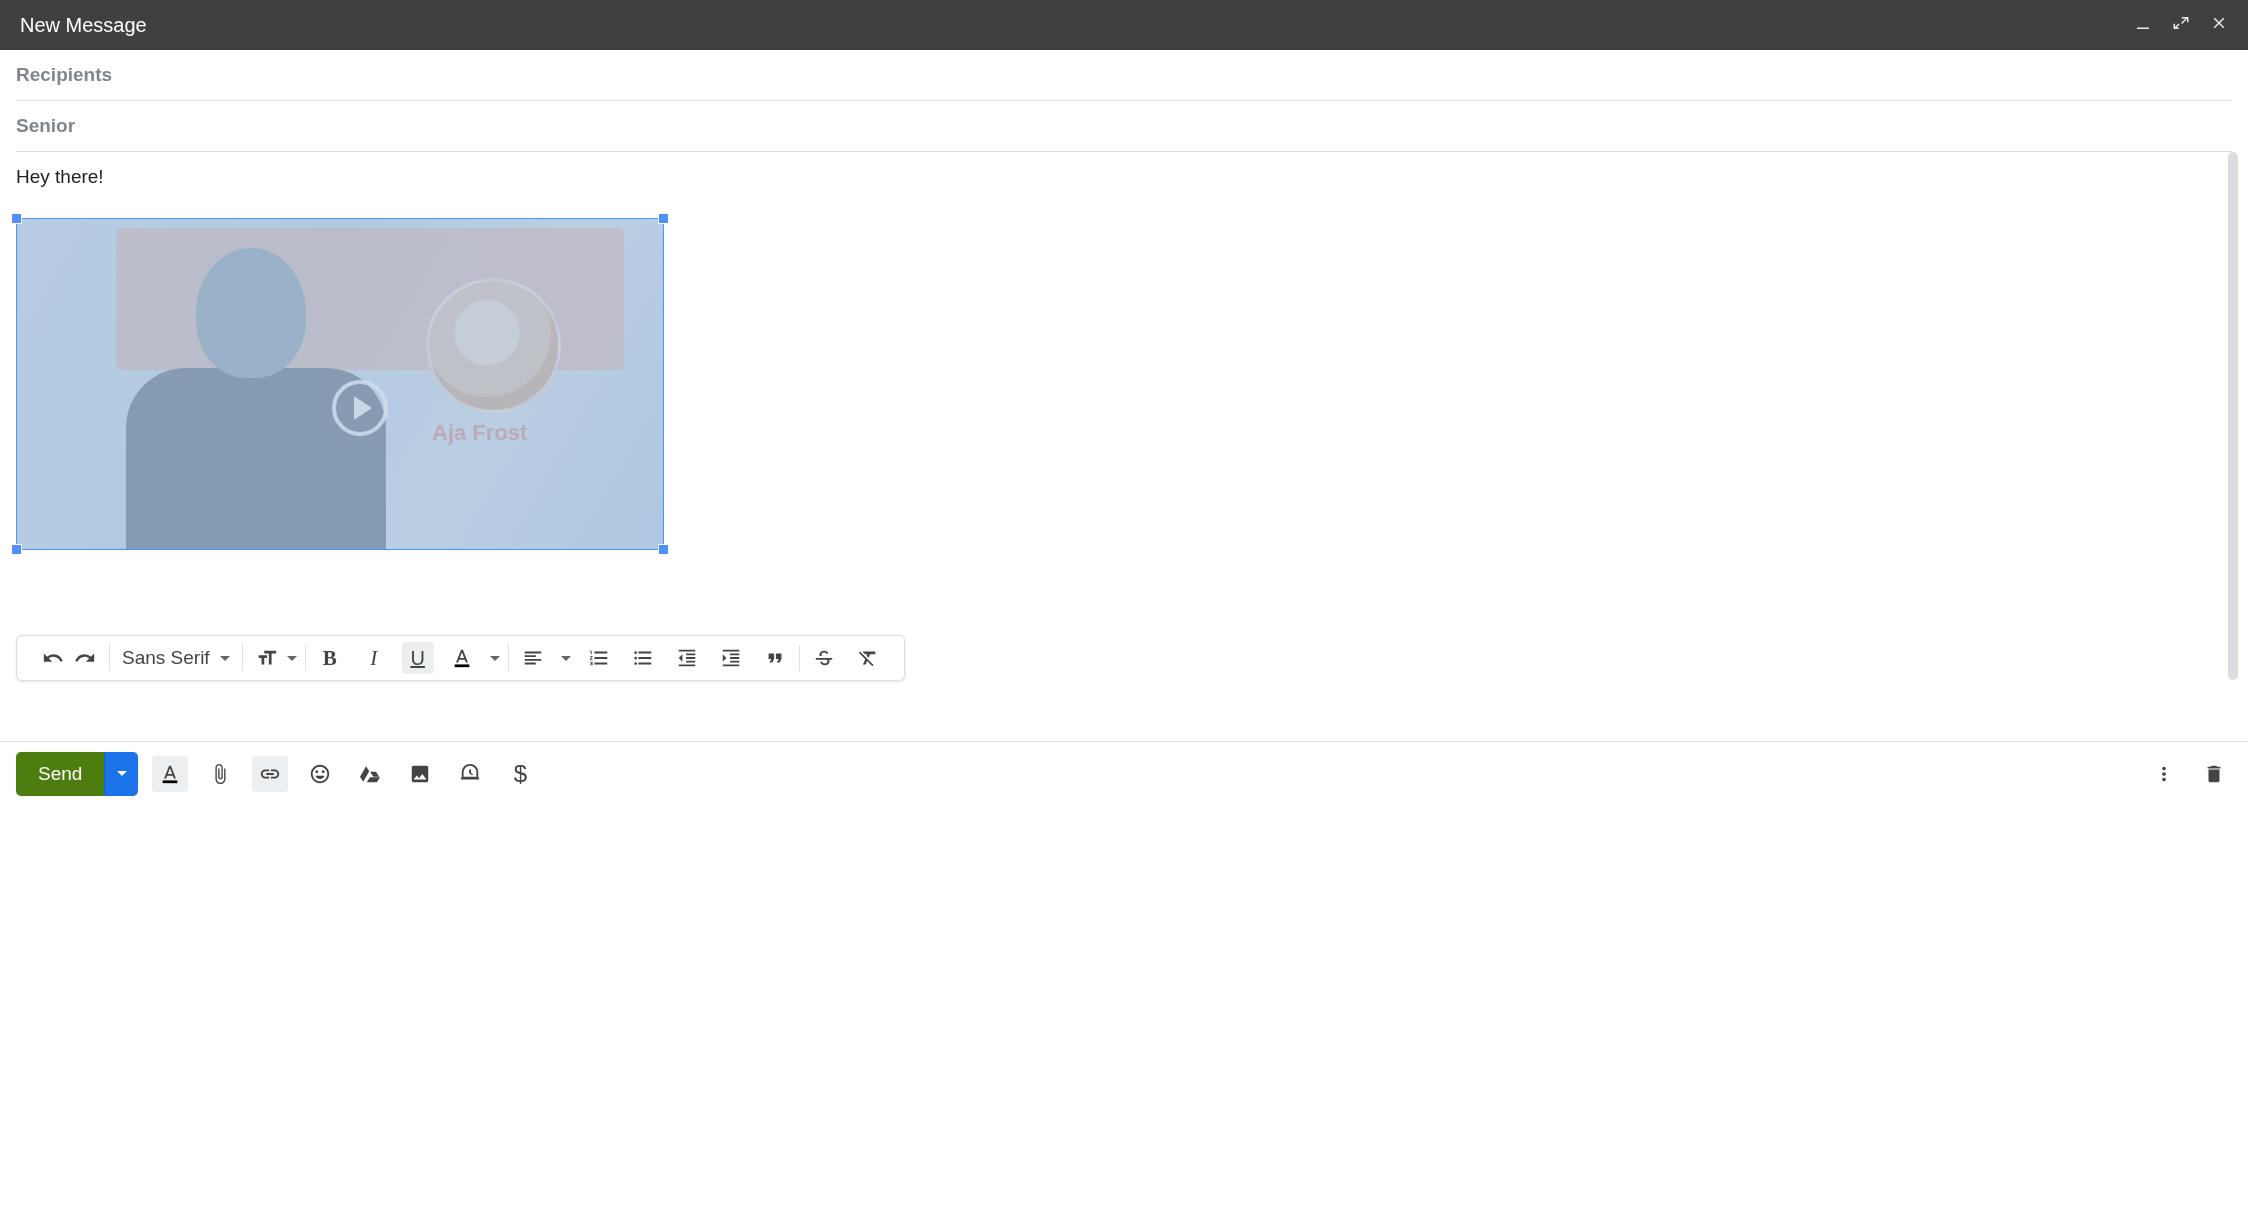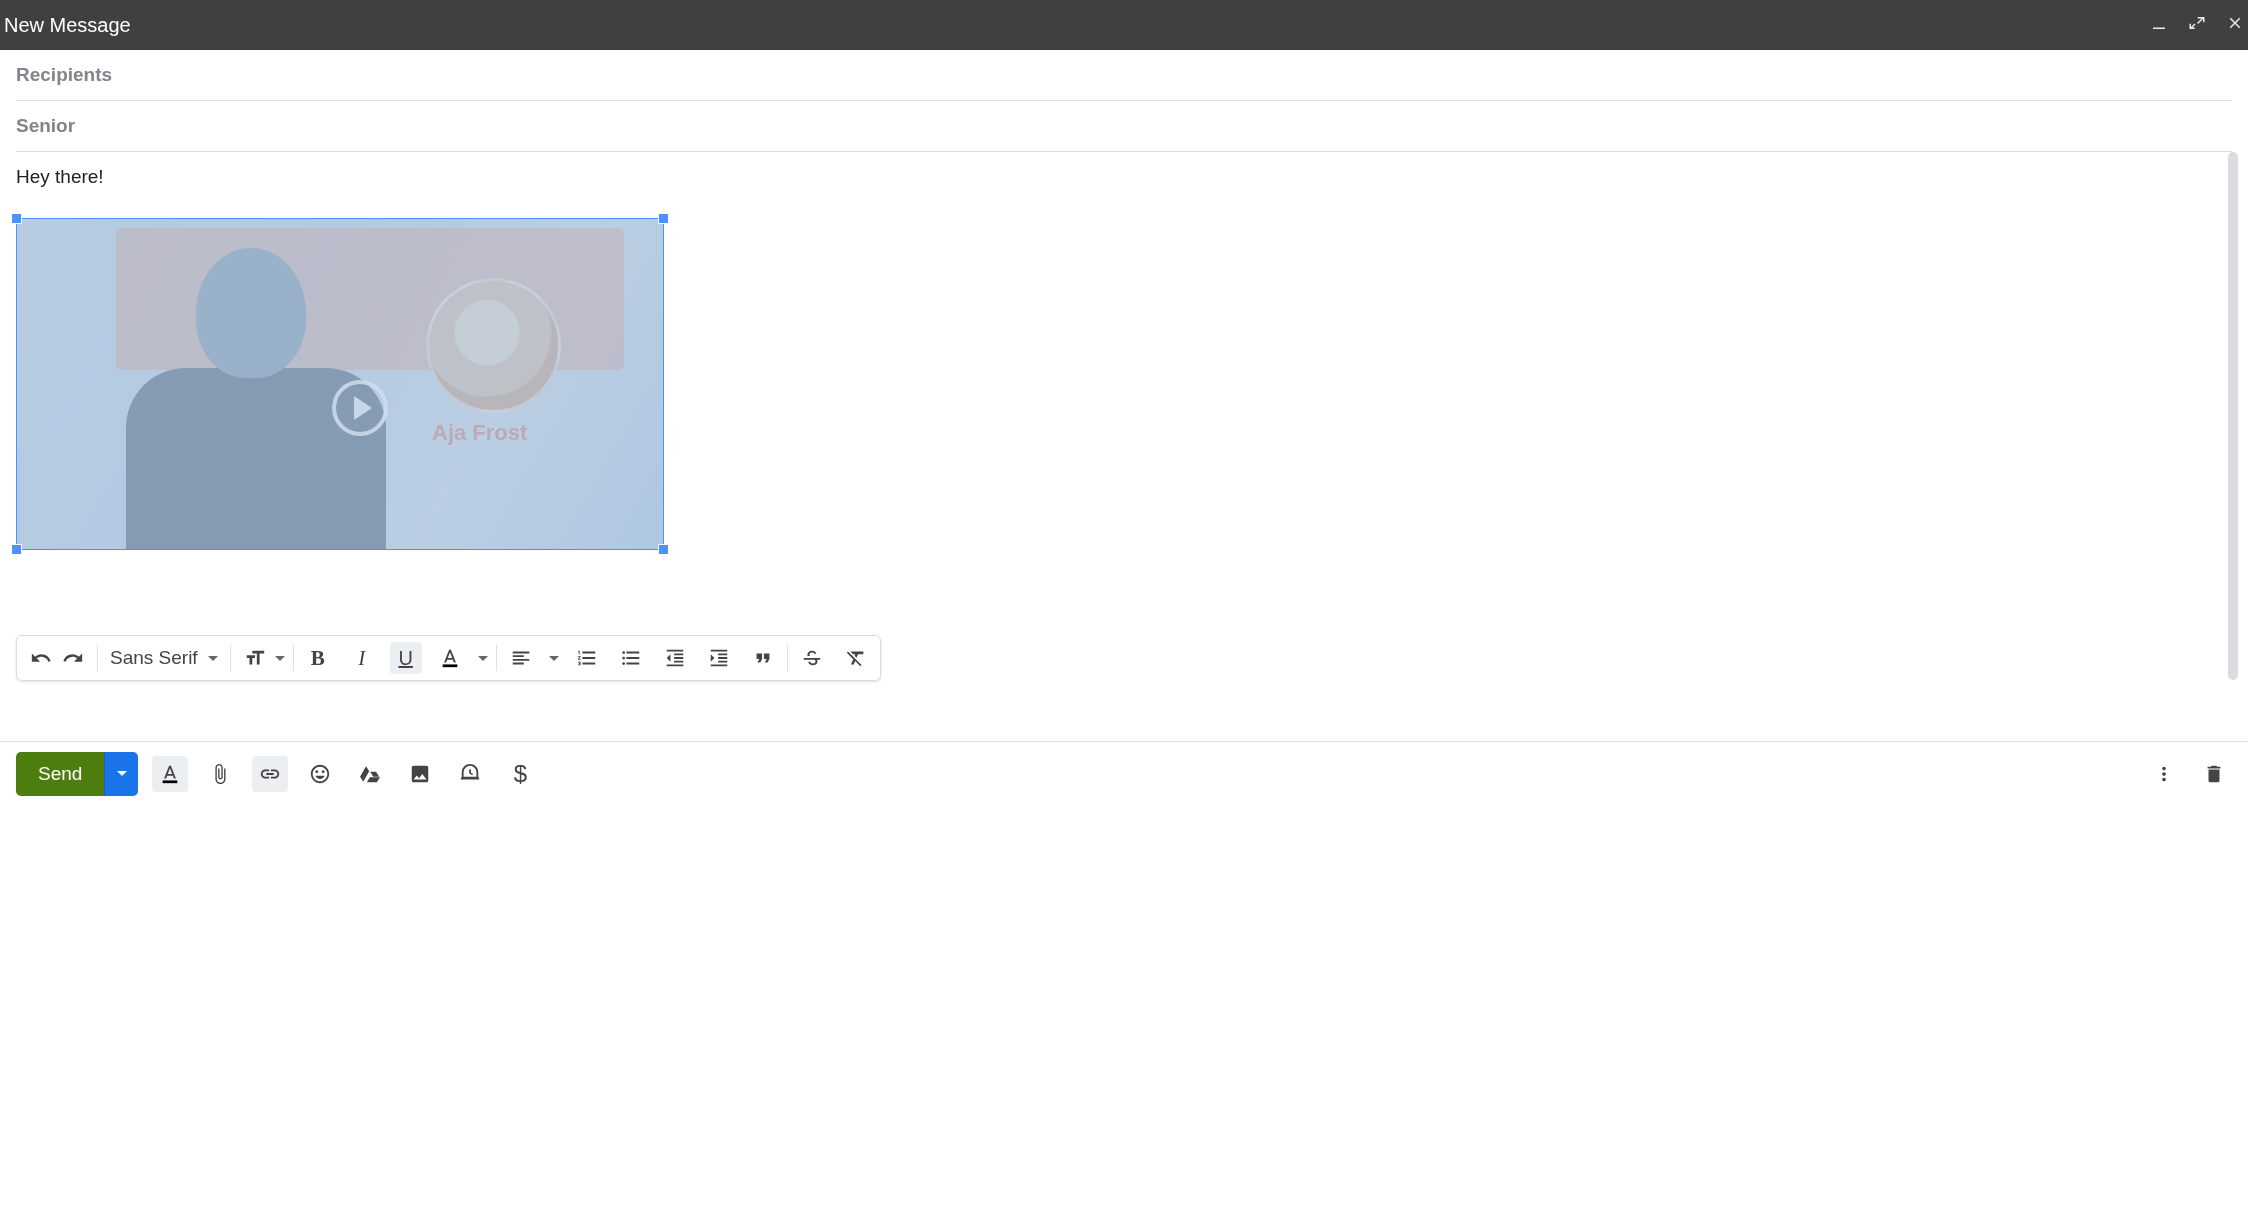--- a/index.html
+++ b/index.html
@@ -6,21 +6,21 @@
   html, body { width: 100%; height: 100%; font-family: Arial, Helvetica, sans-serif; }
   body { background: #fff; display: flex; flex-direction: column; height: 805px; width: 100%; }
 
   
   .header {
     background: #404040;
     color: #fff;
     height: 50px;
     display: flex;
     align-items: center;
-    padding: 0 4px;
+    padding: 0 20px;
   }
   .header-title { font-size: 20px; font-weight: 400; flex: 1; }
   .header-controls { display: flex; gap: 20px; align-items: center; }
   .header-controls svg { fill: #e8eaed; }
 
   
   .fields { padding: 0 16px; font-weight: bold; }
   .field-row {
     border-bottom: 1px solid #e0e0e0;
     padding: 14px 0;
@@ -146,21 +146,21 @@
   
   .fmt-toolbar {
     position: absolute;
     left: 16px; bottom: 60px;
     background: #fff;
     border: 1px solid #dadce0;
     border-radius: 6px;
     height: 46px;
     display: flex;
     align-items: center;
-    padding: 0 0;
+    padding: 0 12px;
     box-shadow: 0 1px 3px rgba(60,64,67,0.15);
     z-index: 5;
   }
   .tgroup { display: flex; align-items: center; height: 100%; padding: 0 8px; }
   .vdiv { width: 1px; height: 26px; background: #e0e0e0; }
   .ticon {
     width: 32px; height: 32px;
     display: flex; align-items: center; justify-content: center;
     color: #444; fill: #444;
     border-radius: 3px;

